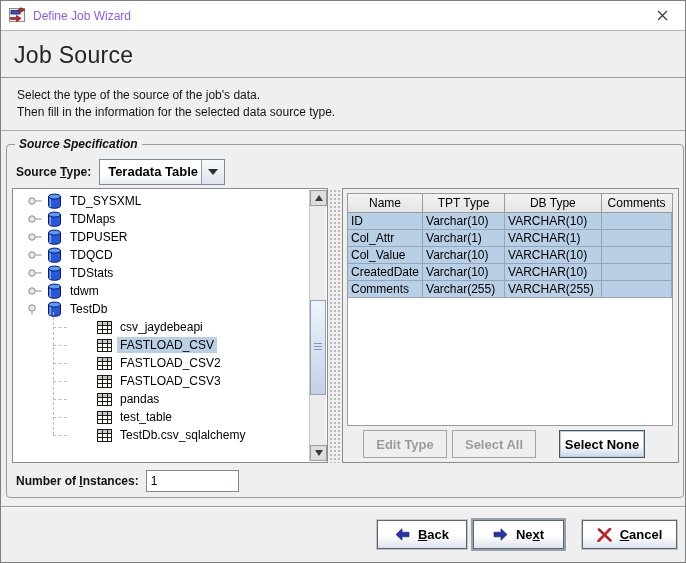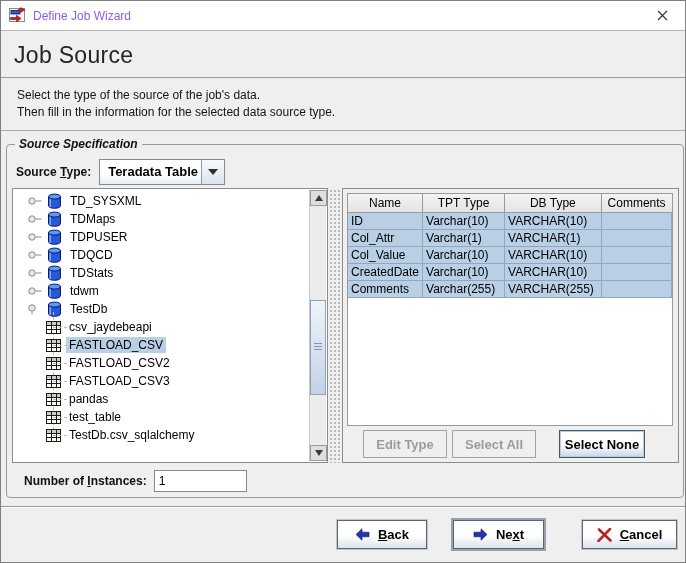--- a/index.html
+++ b/index.html
@@ -33,21 +33,21 @@
   .combo .tri { width:0; height:0; border-left:5px solid transparent; border-right:5px solid transparent; border-top:6px solid #2e2e2e; }
 
   .panels { display:flex; margin:3px 0 0 1px; height:275px; }
 
   
   .tree-panel { position:relative; width:316px; height:275px; border:1px solid #8b8b8b; background:#fff; overflow:hidden; }
   .tree { position:absolute; inset:1px 18px 1px 0; padding-top:2px; }
   .trow { height:18px; display:flex; align-items:center; font-size:12px; color:#000; white-space:nowrap; }
   .trow .handle { width:20px; margin-left:14px; display:inline-flex; flex:0 0 auto; }
   .trow .nico { margin-right:5px; display:inline-flex; flex:0 0 auto; }
-  .trow.child { padding-left:33px; position:relative; }
+  .trow.child { padding-left:84px; position:relative; }
   .trow.child::before { content:""; position:absolute; left:40px; top:50%; width:14px; border-top:1px dashed #bcbcbc; }
   .trow .tlabel { padding:1px 3px; }
   .trow .tlabel.sel { background:var(--sel,#b8cfe5); }
   .tree .kids { position:relative; }
   .tree .kids::before { content:""; position:absolute; left:40px; top:-6px; bottom:9px; border-left:1px dashed #bcbcbc; }
 
   
   .vscroll { position:absolute; top:1px; right:1px; bottom:1px; width:17px; background:#ececec; border-left:1px solid #c8c8c8; }
   .sbtn { position:absolute; left:0; width:17px; height:16px; background:#dedede; border:1px solid #9b9b9b; display:flex; align-items:center; justify-content:center; }
   .sbtn.up { top:0; } .sbtn.down { bottom:0; }
@@ -67,26 +67,26 @@
   table.cols th:first-child { border-left:none; }
   table.cols th:last-child { border-right:none; }
   table.cols td { height:17px; background:var(--sel,#b8cfe5); border:1px solid #93a6ba; color:#000; padding:0 3px; white-space:nowrap; overflow:hidden; }
   table.cols td:first-child { border-left:none; }
   .tbl-btnbar { flex:0 0 36px; display:flex; align-items:center; padding-left:20px; }
   .mbtn { height:28px; font-size:13px; font-weight:bold; font-family:"Liberation Sans",sans-serif; }
   .mbtn.disabled { width:84px; background:#efefef; border:1px solid #a4a4a4; color:#9b9b9b; }
   .mbtn.primary { width:86px; background:linear-gradient(#fdfdfe 55%,#c6d6e8); border:1px solid #495664; color:#000; box-shadow:inset 0 0 0 1px #b9cbde; }
   .gap5 { margin-left:5px; } .gap23 { margin-left:23px; }
 
-  .instances-row { display:flex; align-items:center; margin:7px 0 0 13px; }
+  .instances-row { display:flex; align-items:center; margin:7px 0 0 5px; }
   .instances-row .lbl { font-size:12px; font-weight:bold; color:#111; margin-right:7px; }
   .instances-row input { width:93px; height:22px; border:1px solid #7e8a98; font-size:12px; font-family:"Liberation Sans",sans-serif; padding-left:4px; background:#fff; color:#000; }
 
   
-  .footer { flex:0 0 56px; border-top:1px solid #9a9a9a; box-shadow:inset 0 1px 0 #ffffff; background:#efefef; display:flex; align-items:center; justify-content:flex-end; padding-right:8px;gap:20px; }
+  .footer { flex:0 0 56px; border-top:1px solid #9a9a9a; box-shadow:inset 0 1px 0 #ffffff; background:#efefef; display:flex; align-items:center; justify-content:flex-end; padding-right:8px; }
   .fbtn { height:29px; display:inline-flex; align-items:center; justify-content:center; gap:8px; font-size:13px; font-weight:bold; color:#000; background:linear-gradient(#ffffff 55%,#dbe3ec); border:1px solid #5c6673; box-shadow:0 0 0 1px #c3c3c3; }
   .fbtn.back { width:90px; }
   .fbtn.next { width:91px; margin-left:6px; box-shadow:0 0 0 2px #97a1ad; }
   .fbtn.cancel { width:95px; margin-left:18px; }
 </style>
 </head>
 <body>
 
 <div class="dialog">
 

